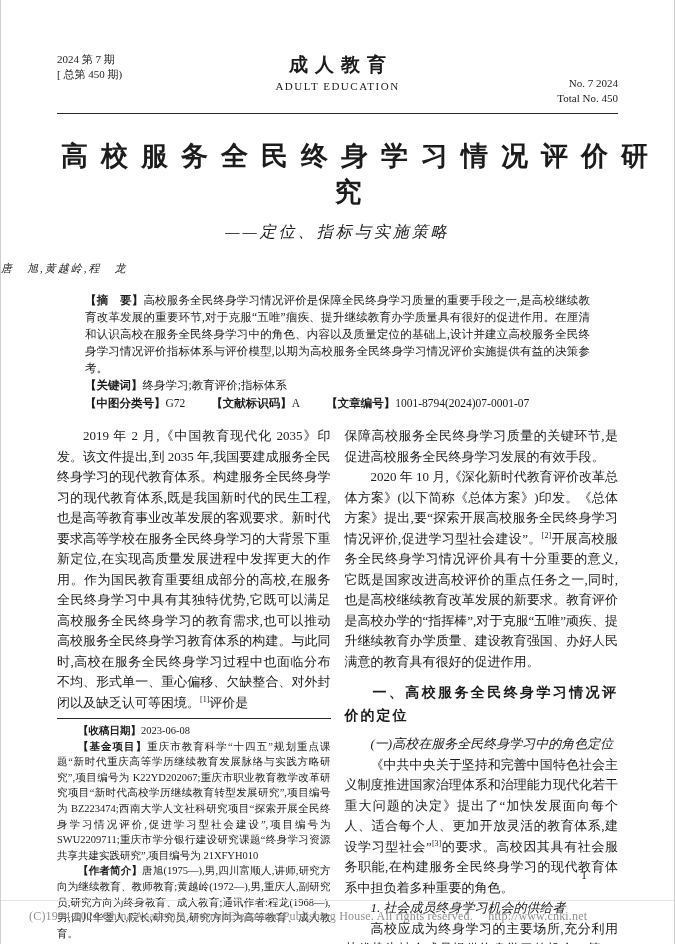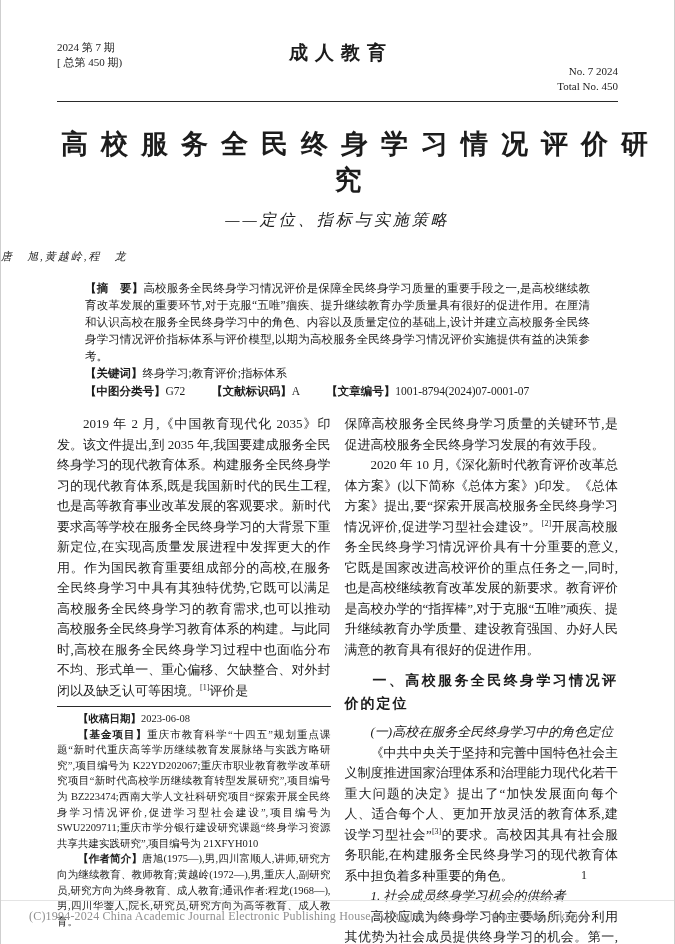--- a/index.html
+++ b/index.html
@@ -5,21 +5,21 @@
   * { margin:0; padding:0; box-sizing:border-box; }
   html,body { background:#f2f2f2; }
   .page {
     position:relative; width:675px; height:944px; margin:0 auto;
     background:#ffffff; overflow:hidden;
     border-left:1px solid #cfcfcf; border-right:1px solid #cfcfcf;
     font-family:"Liberation Serif","DejaVu Serif",serif; color:#1c1c1c;
   }
   
   .header-row { display:flex; justify-content:space-between; align-items:flex-start;
-    margin:0 56px; padding-top:40px; }
+    margin:0 56px; padding-top:52px; }
   .issue-block { font-size:11px; line-height:15px; width:120px; }
   .issue-block.right { text-align:right;margin-top:24px; }
   .jname { text-align:center; flex:1; }
   .jname-cn { font-size:19px; font-weight:bold; letter-spacing:7px; padding-left:7px;
     font-family:"Liberation Serif","DejaVu Serif",serif; }
   .jname-en { font-size:11px; letter-spacing:1.5px; margin-top:2px; }
   .header-rule { border-top:1.5px solid #2a2a2a; margin:7px 56px 0; }
   .doi-line { margin:7px 56px 0; font-size:11.5px; letter-spacing:.2px; }
   
   .title { margin-top:24px; text-align:center; font-size:27px; font-weight:bold;
@@ -71,20 +71,21 @@
 
 <div class="page">
 
   <div class="header-row">
     <div class="issue-block">
       <div>2024 第 7 期</div>
       <div>[ 总第 450 期)</div>
     </div>
     <div class="jname">
       <div class="jname-cn">成人教育</div>
+      <div class="jname-en">ADULT EDUCATION</div>
     </div>
     <div class="issue-block right">
       <div>No. 7 2024</div>
       <div>Total No. 450</div>
     </div>
   </div>
   <div class="header-rule"></div>
 
   <div class="title">高校服务全民终身学习情况评价研究</div>
   <div class="subtitle">——定位、指标与实施策略</div>

